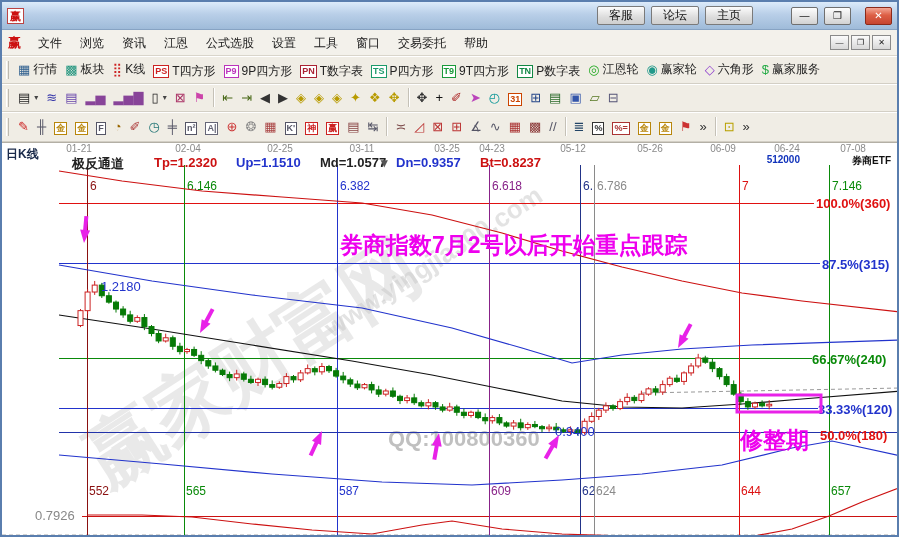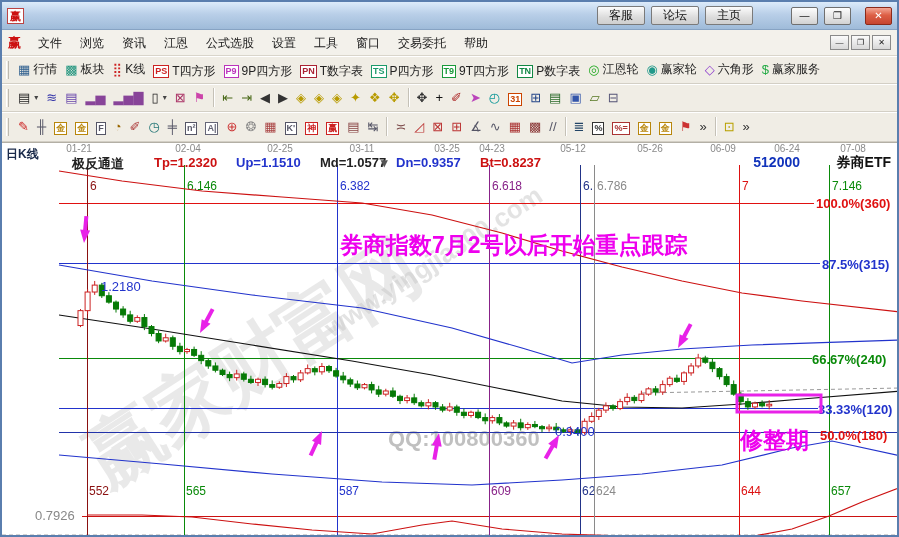--- a/index.html
+++ b/index.html
@@ -34,21 +34,21 @@
   .ticon{font-size:13px;line-height:15px;}
   .tbadge{font-size:9px;font-weight:bold;border:1px solid currentColor;padding:0 1px;line-height:11px;background:#fff;}
   .tcaret{font-size:8px;color:#444;margin-left:1px;}
   .sep{display:inline-block;width:1px;height:19px;background:#c5c1b7;box-shadow:1px 0 0 #fff;margin:0 4px;vertical-align:middle;}
   
   .chart{position:absolute;left:0;top:140px;width:895px;height:393px;background:#fff;border-top:1px solid #b3afa5;}
   .chart svg{position:absolute;left:0;top:0;}
   .panel-label{position:absolute;left:4px;top:3px;font-size:12px;font-weight:bold;color:#1a2a4a;text-align:center;}
   .axis-date{position:absolute;top:0;font-size:10px;color:#8a8a8a;transform:translateX(-50%);}
   .ind-part{position:absolute;top:12px;font-size:13px;font-weight:bold;white-space:nowrap;}
-  .sym{position:absolute;top:11px;font-size:14px;font-weight:bold;}
+  .sym{position:absolute;top:11px;font-size:10px;font-weight:bold;}
 </style>
 </head>
 <body>
 
 <div class="win">
   <div class="titlebar">
     <span class="app-ico">赢</span>
     <span class="tb-right" id="hdr-right">
         <span class="hdr-btn">客服</span>
         <span class="hdr-btn">论坛</span>

